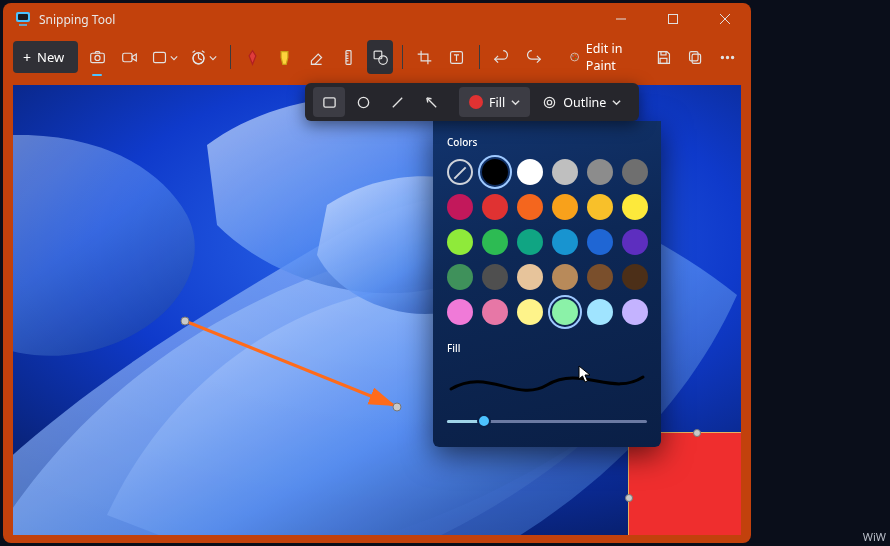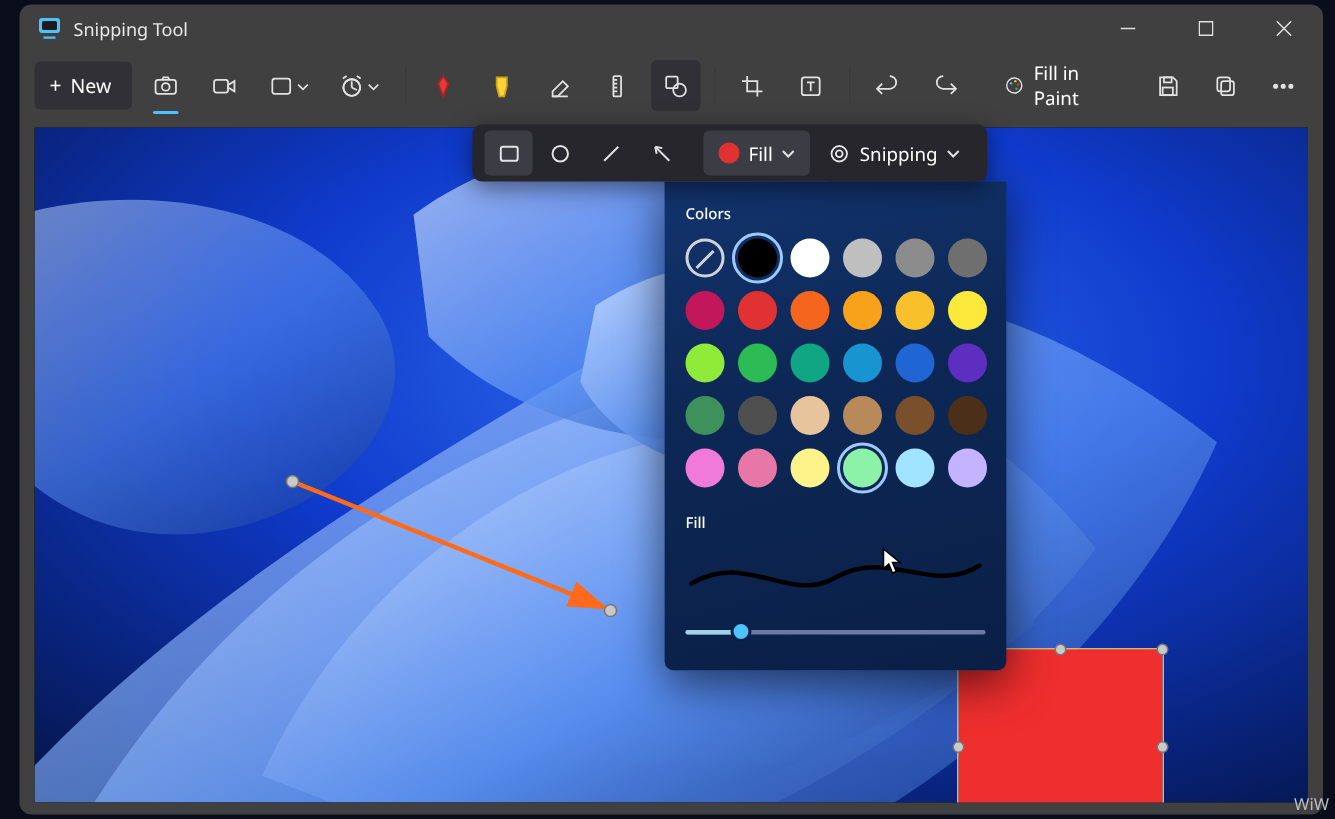--- a/index.html
+++ b/index.html
@@ -6,23 +6,23 @@
   body {
     width: 890px; height: 546px;
     background: #0a0e1a;
     font-family: "Segoe UI", system-ui, sans-serif;
     font-size: 13px;
     color: #fff;
     overflow: hidden;
     position: relative;
   }
   .window {
-    width: 869px; height: 540px;
-    background: #404040;
-    margin: 3px 0 0 13px;
+    width: 748px; height: 540px;
+    background: #c2410c;
+    margin: 3px 0 0 3px;
     border-radius: 8px;
     overflow: hidden;
     display: flex; flex-direction: column;
     position: relative;
   }
   
   .titlebar {
     height: 32px;
     display: flex; align-items: center;
     padding: 0 4px 0 12px;
@@ -297,21 +297,21 @@
     </div>
     <span class="spacer"></span>
     <div class="edit-paint">
       <svg viewBox="0 0 20 20" style="width:16px;height:16px;fill:none;stroke:#e2e2e2;stroke-width:1.3">
           <circle cx="10" cy="10" r="7"></circle>
           <circle cx="7" cy="8" r="1.1" fill="#4cc2ff" stroke="none"></circle>
           <circle cx="11" cy="6" r="1.1" fill="#f8c02a" stroke="none"></circle>
           <circle cx="13.5" cy="9" r="1.1" fill="#e03c3c" stroke="none"></circle>
           <circle cx="12" cy="13" r="1.1" fill="#2dbb53" stroke="none"></circle>
         </svg>
-      <span>Fill in Paint</span>
+      <span>Edit in Paint</span>
     </div>
     <div class="tbtn">
       <svg viewBox="0 0 20 20">
           <path d="M4 3 H14 L17 6 V17 H4 Z"></path>
           <rect x="7" y="3" width="6" height="4"></rect>
           <rect x="6" y="11" width="8" height="6"></rect>
         </svg>
     </div>
     <div class="tbtn">
       <svg viewBox="0 0 20 20">
@@ -406,21 +406,21 @@
       <span class="lbl">Fill</span>
       <svg class="ch" viewBox="0 0 10 10">
           <path d="M1 3 L5 7 L9 3"></path>
         </svg>
     </div>
     <div class="fill-chip">
       <svg viewBox="0 0 16 16" style="width:15px;height:15px;stroke:#e4e4e4;stroke-width:1.3;fill:none">
           <circle cx="8" cy="8" r="5.5"></circle>
           <circle cx="8" cy="8" r="2.4"></circle>
         </svg>
-      <span class="lbl">Snipping</span>
+      <span class="lbl">Outline</span>
       <svg class="ch" viewBox="0 0 10 10">
           <path d="M1 3 L5 7 L9 3"></path>
         </svg>
     </div>
   </div>
 
   <div class="panel">
     <h4>Colors</h4>
     <div class="swatches" id="swatches">
         <div class="sw none"></div>

